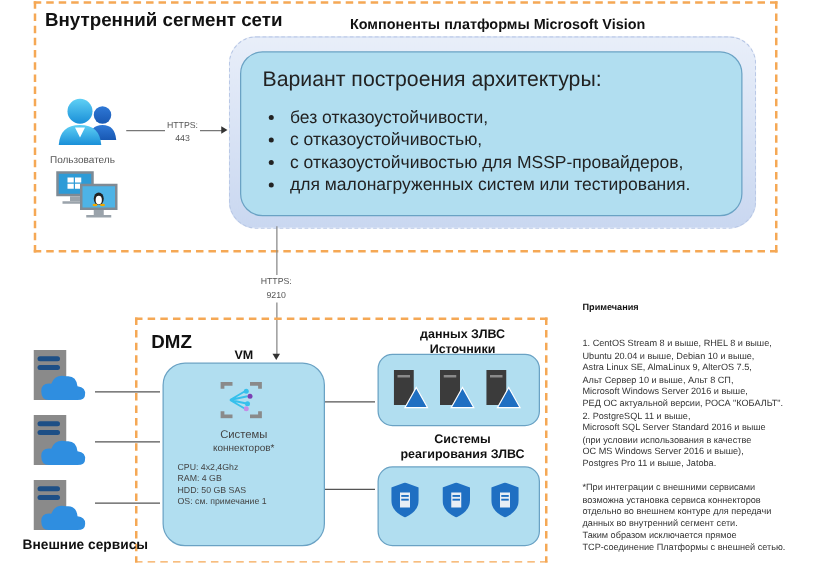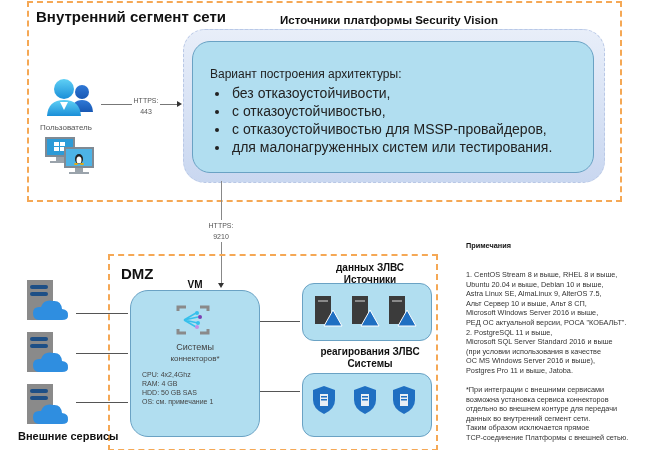--- a/index.html
+++ b/index.html
@@ -5,41 +5,41 @@
   html, body { margin:0; padding:0; }
   body { width:650px; height:450px; position:relative; background:#ffffff; overflow:hidden;
          font-family:"Liberation Sans", sans-serif; color:#222; }
   .abs { position:absolute; }
   .zone-border { position:absolute; border:2px dashed #f5a855; }
   .zone-title { font-weight:bold; font-size:15px; color:#111; }
   .platform-outer { left:183px; top:29px; width:420px; height:152px; border-radius:22px;
          background:linear-gradient(#e8eef9,#c9d7f0); border:1px dashed #b9c8e6; }
   .platform-inner { left:192px; top:41px; width:400px; height:130px; border-radius:18px;
          background:#b1def0; border:1px solid #6aa2c4; }
-  .platform-heading { left:210px; top:67px; font-size:12px; color:#222; }
+  .platform-heading { left:210px; top:54px; font-size:17px; color:#222; }
   .variant-list { left:210px; top:84px; margin:0; padding:0 0 0 20px; font-size:14px; line-height:18px; list-style:disc; }
   .variant-list li { padding-left:2px; }
   .platform-title { left:280px; top:14px; font-size:11.5px; font-weight:bold; color:#111; }
   .small-label { font-size:7px; color:#555; text-align:center; background:#fff; line-height:11px; }
   .line { position:absolute; background:#888; }
   .vm-box { left:130px; top:290px; width:128px; height:145px; border-radius:18px; background:#b1def0; border:1px solid #6aa2c4; }
   .sub-box { position:absolute; border-radius:12px; background:#b1def0; border:1px solid #6aa2c4; }
   .label-center { text-align:center; font-size:10px; font-weight:bold; color:#111; line-height:12px; }
   .vm-spec { left:142px; top:370px; font-size:7px; color:#444; line-height:9px; }
   .notes { left:466px; top:222px; font-size:7.3px; color:#333; line-height:9.6px; white-space:pre; }
   .notes-title { font-weight:bold; color:#111; }
   .arrow-h { position:absolute; height:1px; background:#555; }
 </style>
 </head>
 <body>
 
 <div class="zone-border" style="left:27px;top:1px;width:591px;height:197px;"></div>
 <div class="abs zone-title" style="left:36px;top:8px;">Внутренний сегмент сети</div>
 
-<div class="abs platform-title">Источники платформы Security Vision</div>
+<div class="abs platform-title">Компоненты платформы Microsoft Vision</div>
 <div class="abs platform-outer"></div>
 <div class="abs platform-inner"></div>
 <div class="abs platform-heading">Вариант построения архитектуры:</div>
 <ul class="abs variant-list">
   <li>без отказоустойчивости,</li>
   <li>с отказоустойчивостью,</li>
   <li>с отказоустойчивостью для MSSP-провайдеров,</li>
   <li>для малонагруженных систем или тестирования.</li>
 </ul>
 
@@ -134,22 +134,22 @@
     <rect x="3" y="4" width="10" height="2" fill="#8a8a8a"></rect>
   <path d="M18 14 L27 30 L9 30 Z" fill="#1f6fc2" stroke="#fff" stroke-width="1"></path>
 </svg>
 <svg class="abs" style="left:389px;top:296px;" width="28" height="32" viewBox="0 0 28 32">
   <rect x="0" y="0" width="16" height="28" fill="#3b3b3b"></rect>
     <rect x="3" y="4" width="10" height="2" fill="#8a8a8a"></rect>
   <path d="M18 14 L27 30 L9 30 Z" fill="#1f6fc2" stroke="#fff" stroke-width="1"></path>
 </svg>
 
 <div class="abs label-center" style="left:300px;top:346px;width:140px;">
+  <div>Системы</div>
   <div>реагирования ЗЛВС</div>
-  <div>Системы</div>
 </div>
 <div class="sub-box" style="left:302px;top:373px;width:128px;height:62px;"></div>
 <svg class="abs" style="left:313px;top:386px;" width="22" height="28" viewBox="0 0 22 28">
   <path d="M11 0 L22 4 V14 Q22 23 11 28 Q0 23 0 14 V4 Z" fill="#1f6fc2"></path>
     <rect x="7" y="8" width="8" height="12" fill="#e8eef5"></rect>
   <rect x="8" y="10" width="6" height="1.5" fill="#1f6fc2"></rect>
     <rect x="8" y="13" width="6" height="1.5" fill="#1f6fc2"></rect>
 </svg>
 <svg class="abs" style="left:354px;top:386px;" width="22" height="28" viewBox="0 0 22 28">
   <path d="M11 0 L22 4 V14 Q22 23 11 28 Q0 23 0 14 V4 Z" fill="#1f6fc2"></path>

